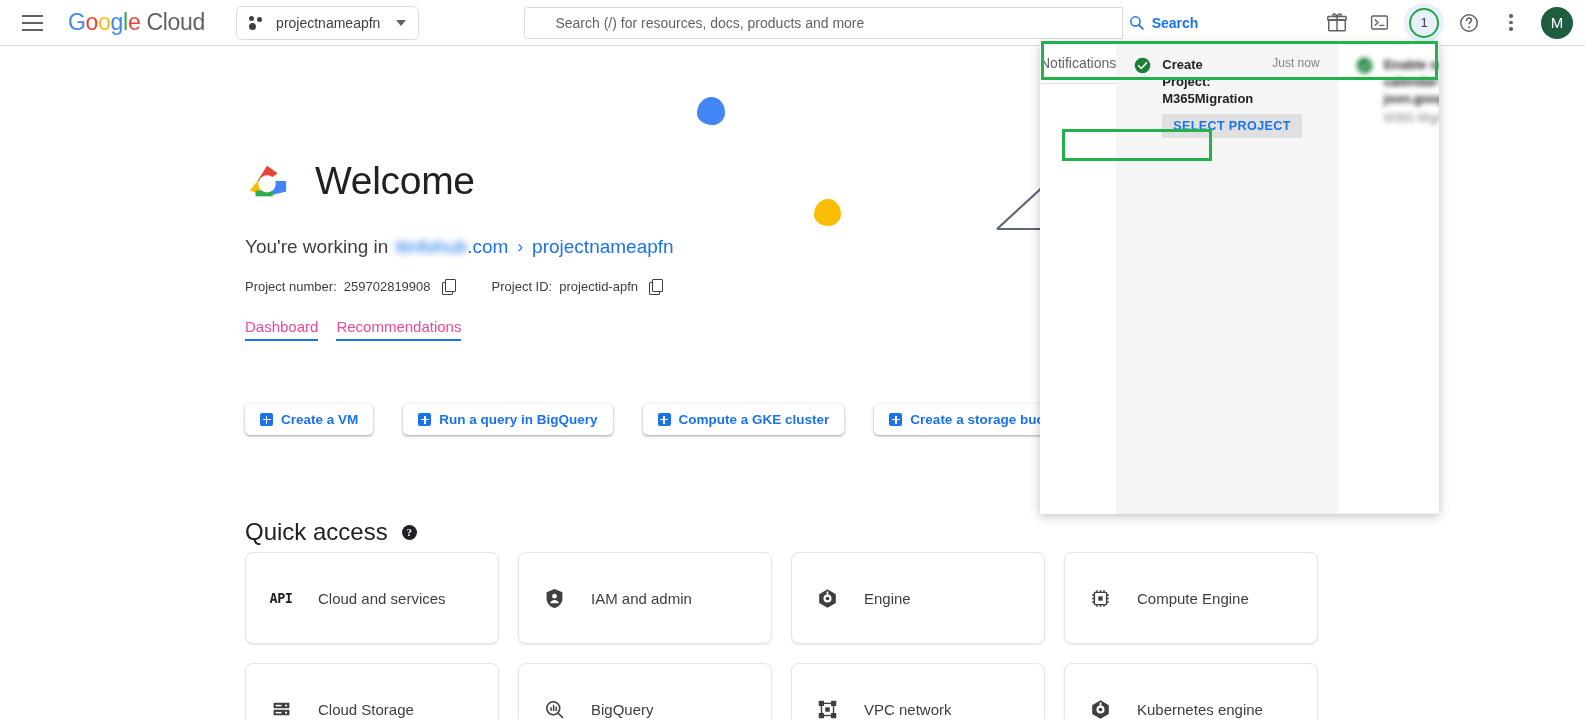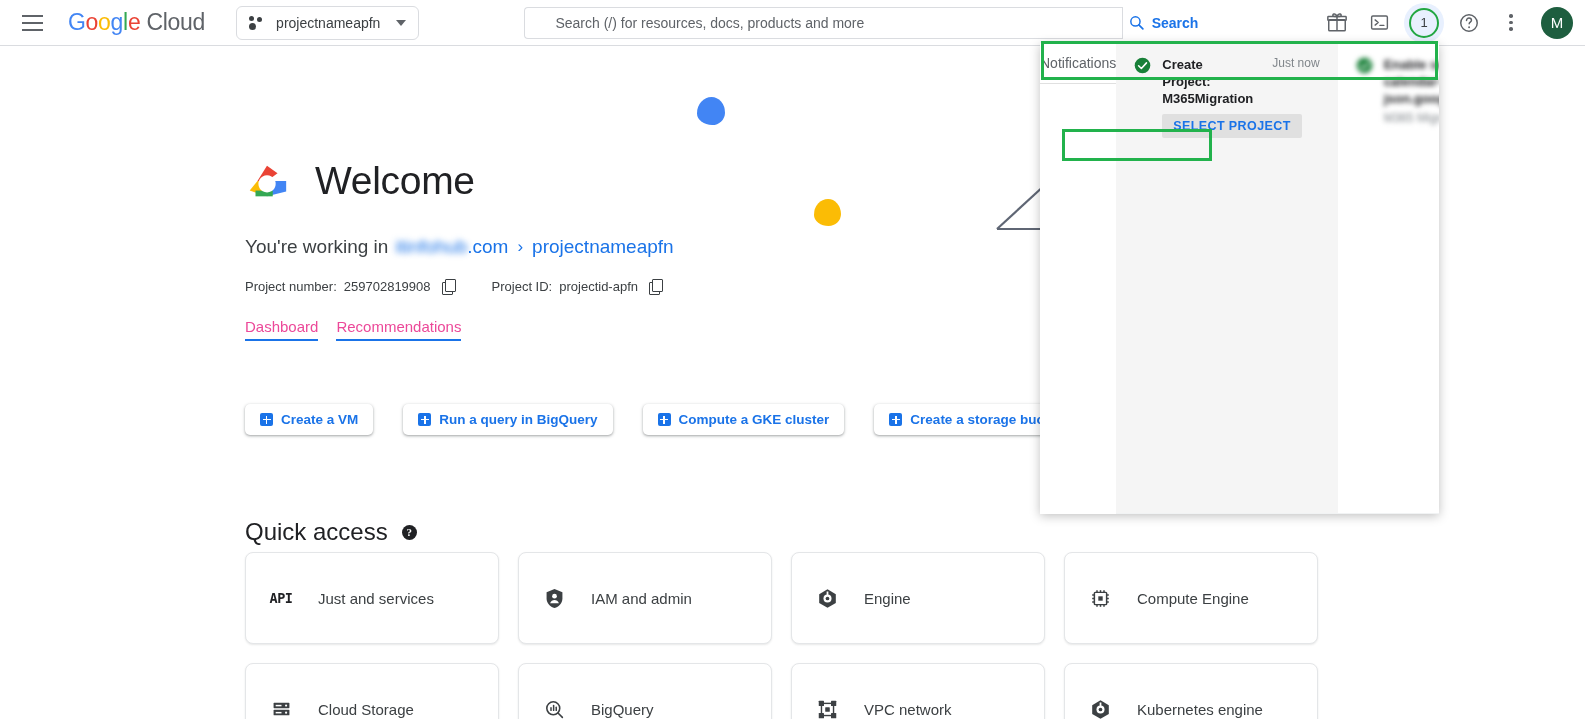--- a/index.html
+++ b/index.html
@@ -443,21 +443,21 @@
 
   <div class="qa-head">
     <span class="qa-title">Quick access</span>
     <span class="help-ico">?</span>
   </div>
 
   <div class="cards">
 
     <div class="card">
       <span class="card-ico api-txt">API</span>
-      <span class="card-label">Just and services</span>
+      <span class="card-label">Cloud and services</span>
     </div>
 
     <div class="card">
       <span class="card-ico">
         <svg width="19" height="21" viewBox="0 0 24 26" fill="#3c4043">
           <path d="M12 1 L22 5 v8c0 6-4.4 10.6-10 12C6.4 23.6 2 19 2 13V5z"></path>
           <circle cx="12" cy="10" r="3" fill="#fff"></circle>
           <path d="M6.5 19c1-3 3-4.2 5.5-4.2S16.5 16 17.5 19z" fill="#fff"></path>
         </svg>
       </span>

